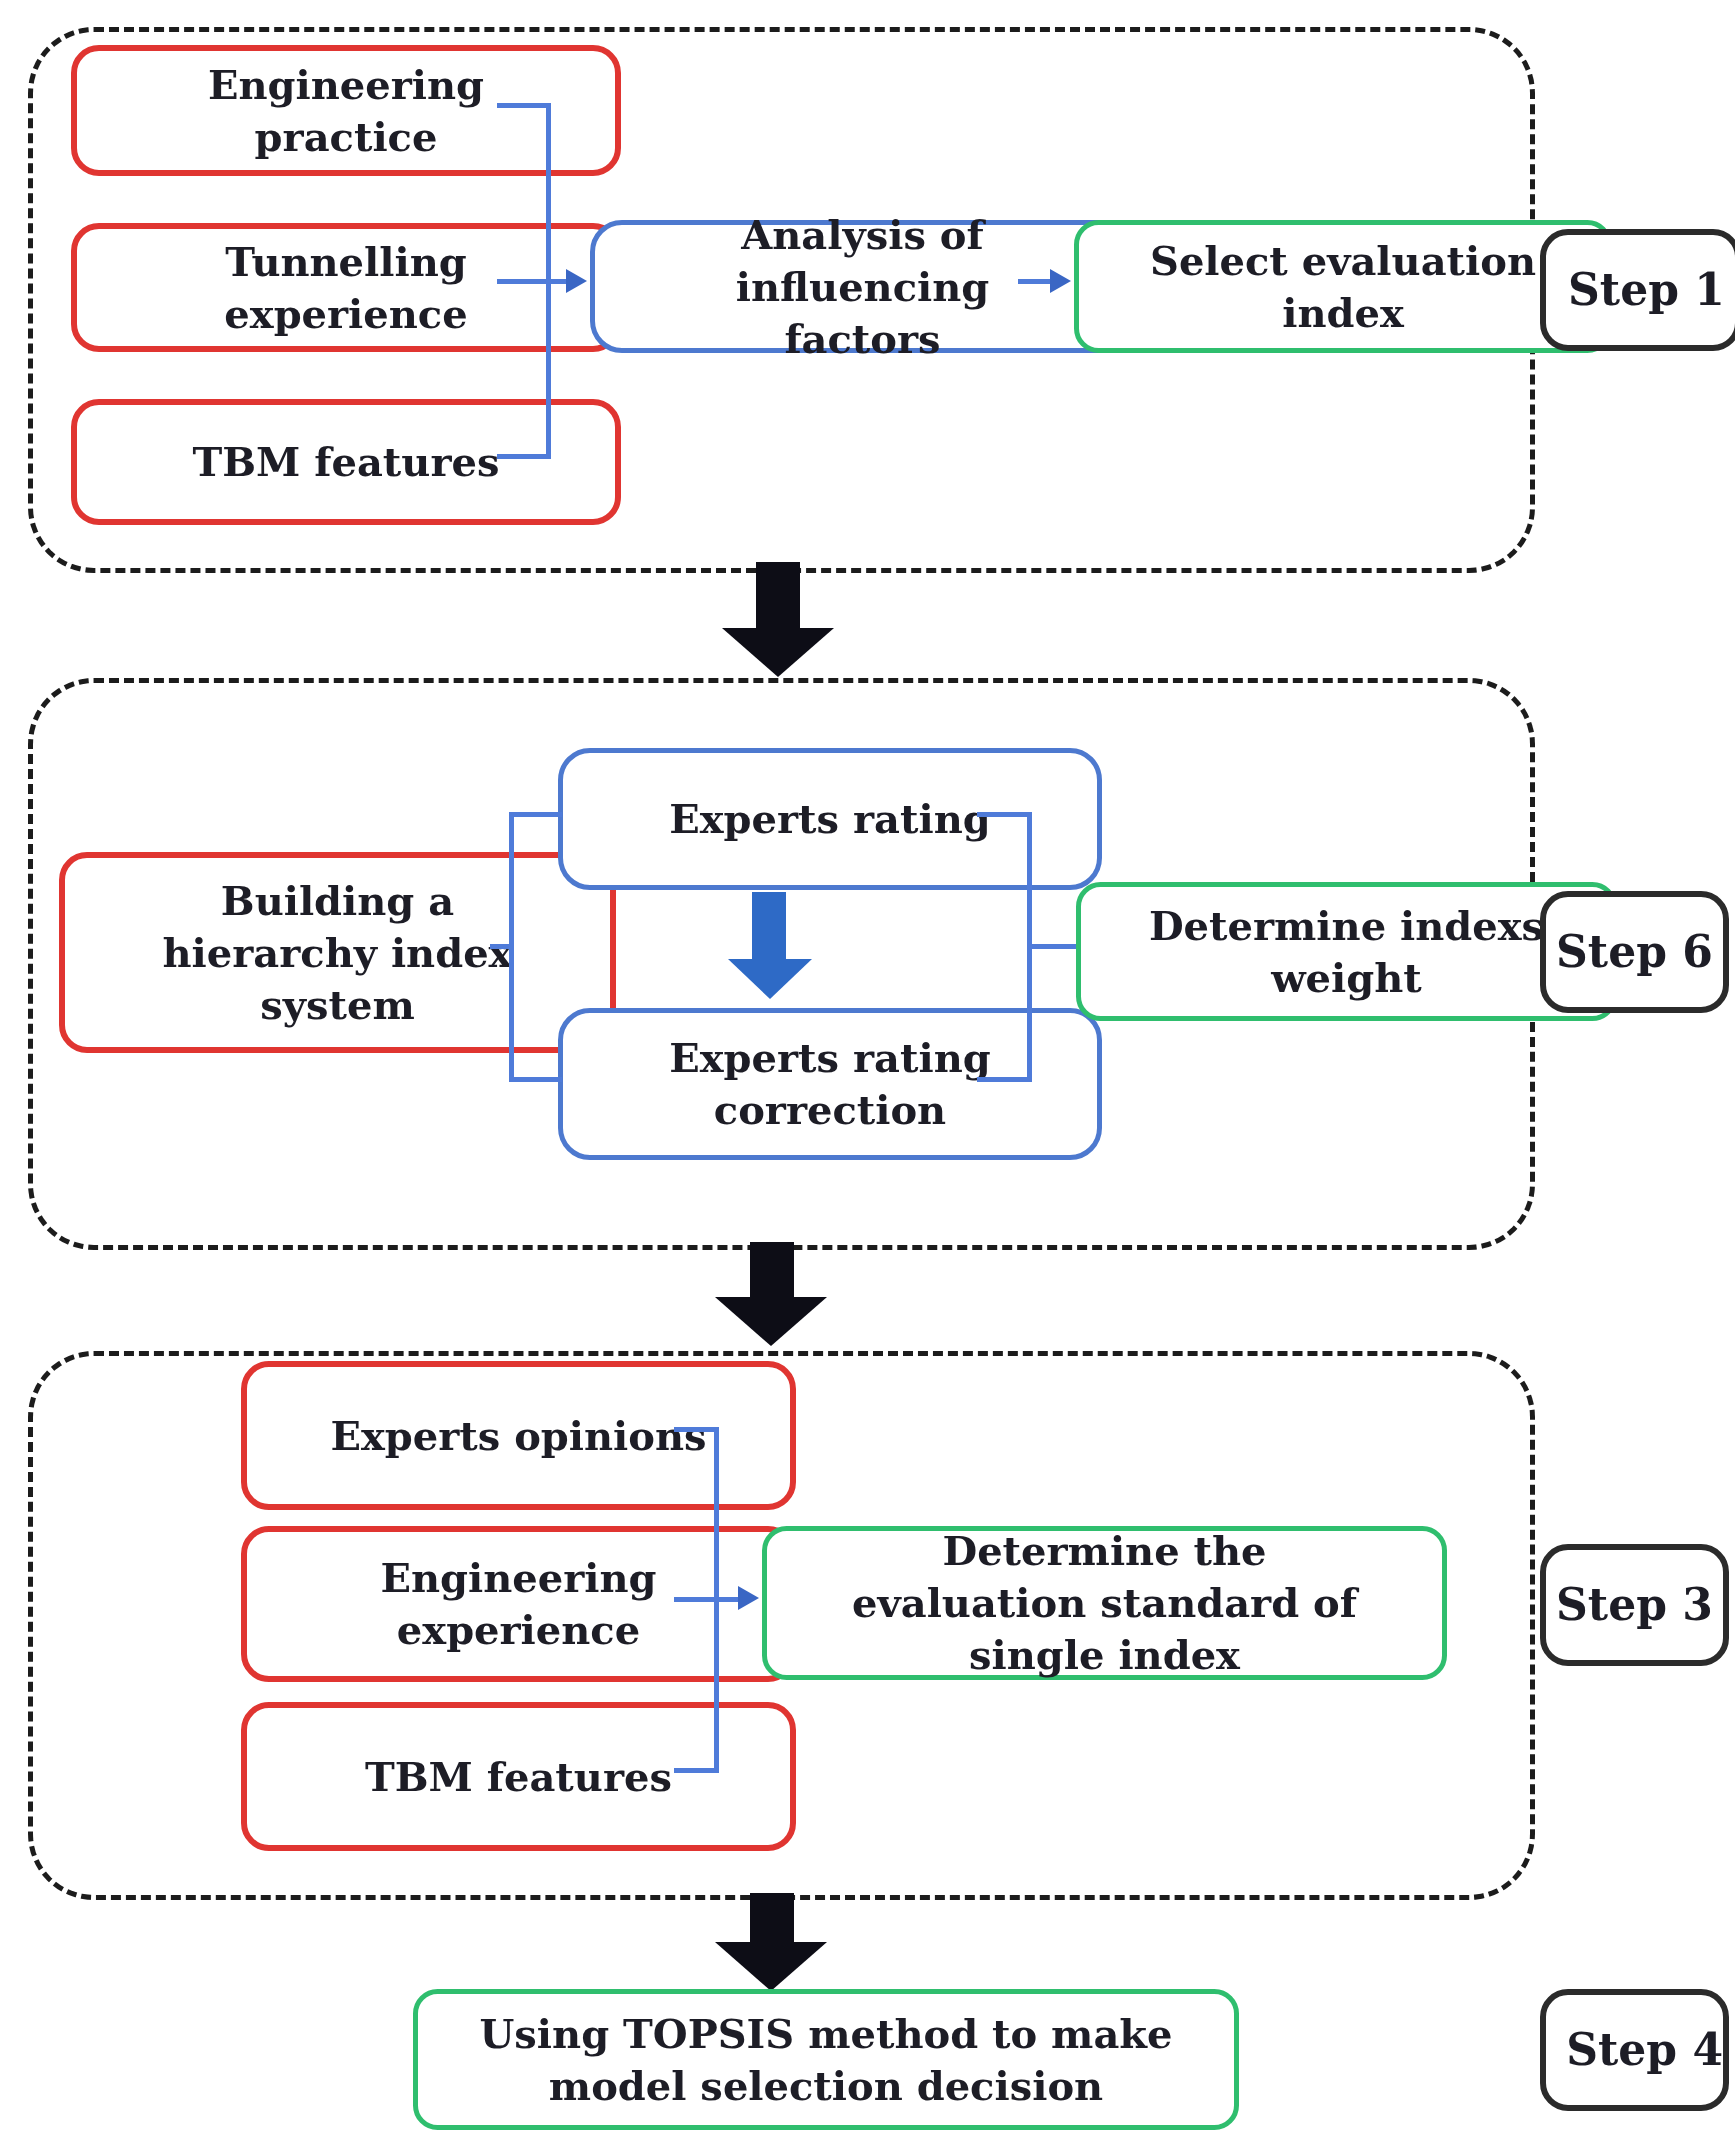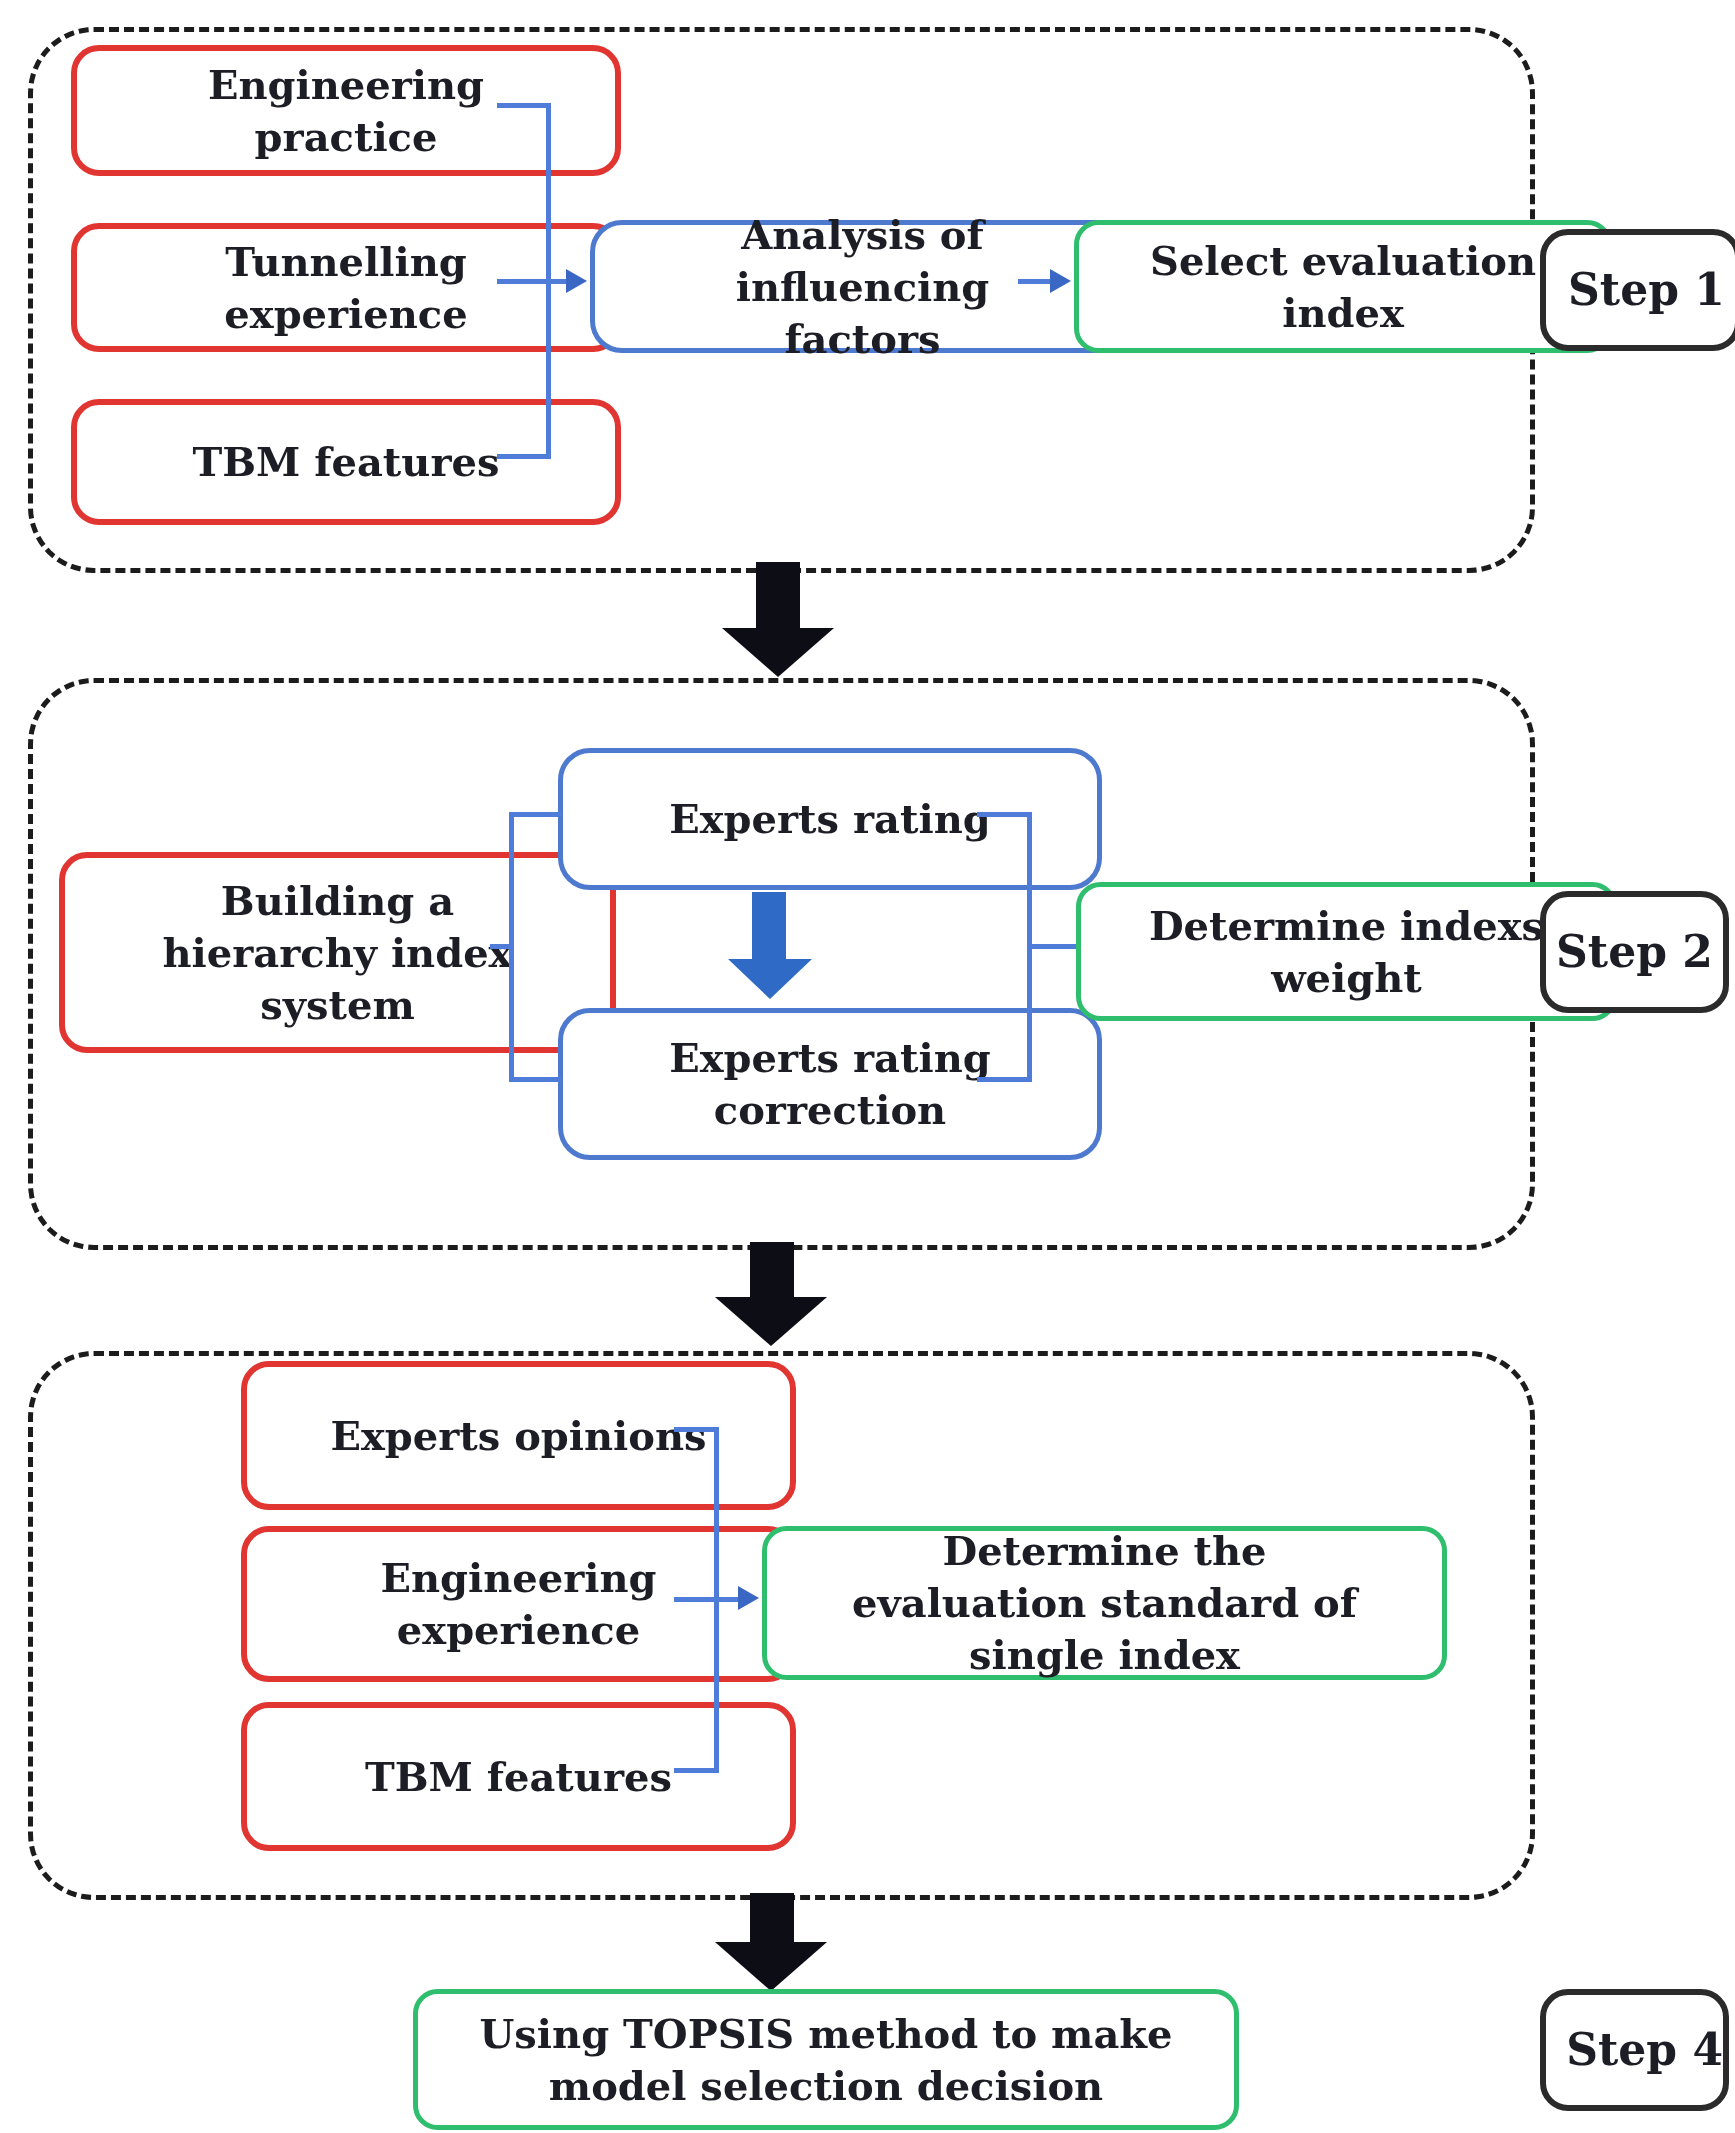--- a/index.html
+++ b/index.html
@@ -123,21 +123,21 @@
   <div class="vline" style="left:1027px;top:812px;width:4.7px;height:270px;"></div>
   <div class="hline" style="left:977px;top:812px;width:55px;height:4.7px;"></div>
   <div class="hline" style="left:977px;top:1077px;width:55px;height:4.7px;"></div>
   <div class="hline" style="left:1027px;top:944px;width:51px;height:4.7px;"></div>
 
   <div class="box green pad" style="left:1076px;top:882px;width:419px;height:129px;">
     <span>Determine indexs weight</span>
   </div>
 
   <div class="box black" style="left:1540px;top:891px;width:177px;height:110px;">
-    <span>Step 2</span>
+    <span>Step 6</span>
   </div>
 
   <div class="down-arrow">
     <div class="shaft" style="left:750px;top:1242px;width:44px;height:57px;"></div>
     <div class="head" style="left:715px;top:1297px;"></div>
   </div>
 
   <div class="region" style="left:28px;top:1351px;width:1497px;height:539px;"></div>
 
   <div class="box red pad" style="left:241px;top:1526px;width:431px;height:144px;">
@@ -153,20 +153,23 @@
   <div class="vline" style="left:714px;top:1427px;width:4.7px;height:345px;"></div>
   <div class="hline" style="left:674px;top:1427px;width:45px;height:4.7px;"></div>
   <div class="hline" style="left:674px;top:1768px;width:45px;height:4.7px;"></div>
   <div class="hline" style="left:674px;top:1597px;width:68px;height:4.7px;"></div>
   <div class="tri-right" style="left:738px;top:1586px;"></div>
 
   <div class="box green pad" style="left:762px;top:1526px;width:563px;height:144px;">
     <span>Determine the evaluation standard of single index</span>
   </div>
 
+  <div class="box black" style="left:1540px;top:1544px;width:177px;height:110px;">
+    <span>Step 3</span>
+  </div>
 
   <div class="down-arrow">
     <div class="shaft" style="left:750px;top:1893px;width:44px;height:51px;"></div>
     <div class="head" style="left:715px;top:1942px;"></div>
   </div>
 
   <div class="box green pad" style="left:413px;top:1989px;width:704px;height:131px;">
     <span>Using TOPSIS method to make model selection decision</span>
   </div>
 

